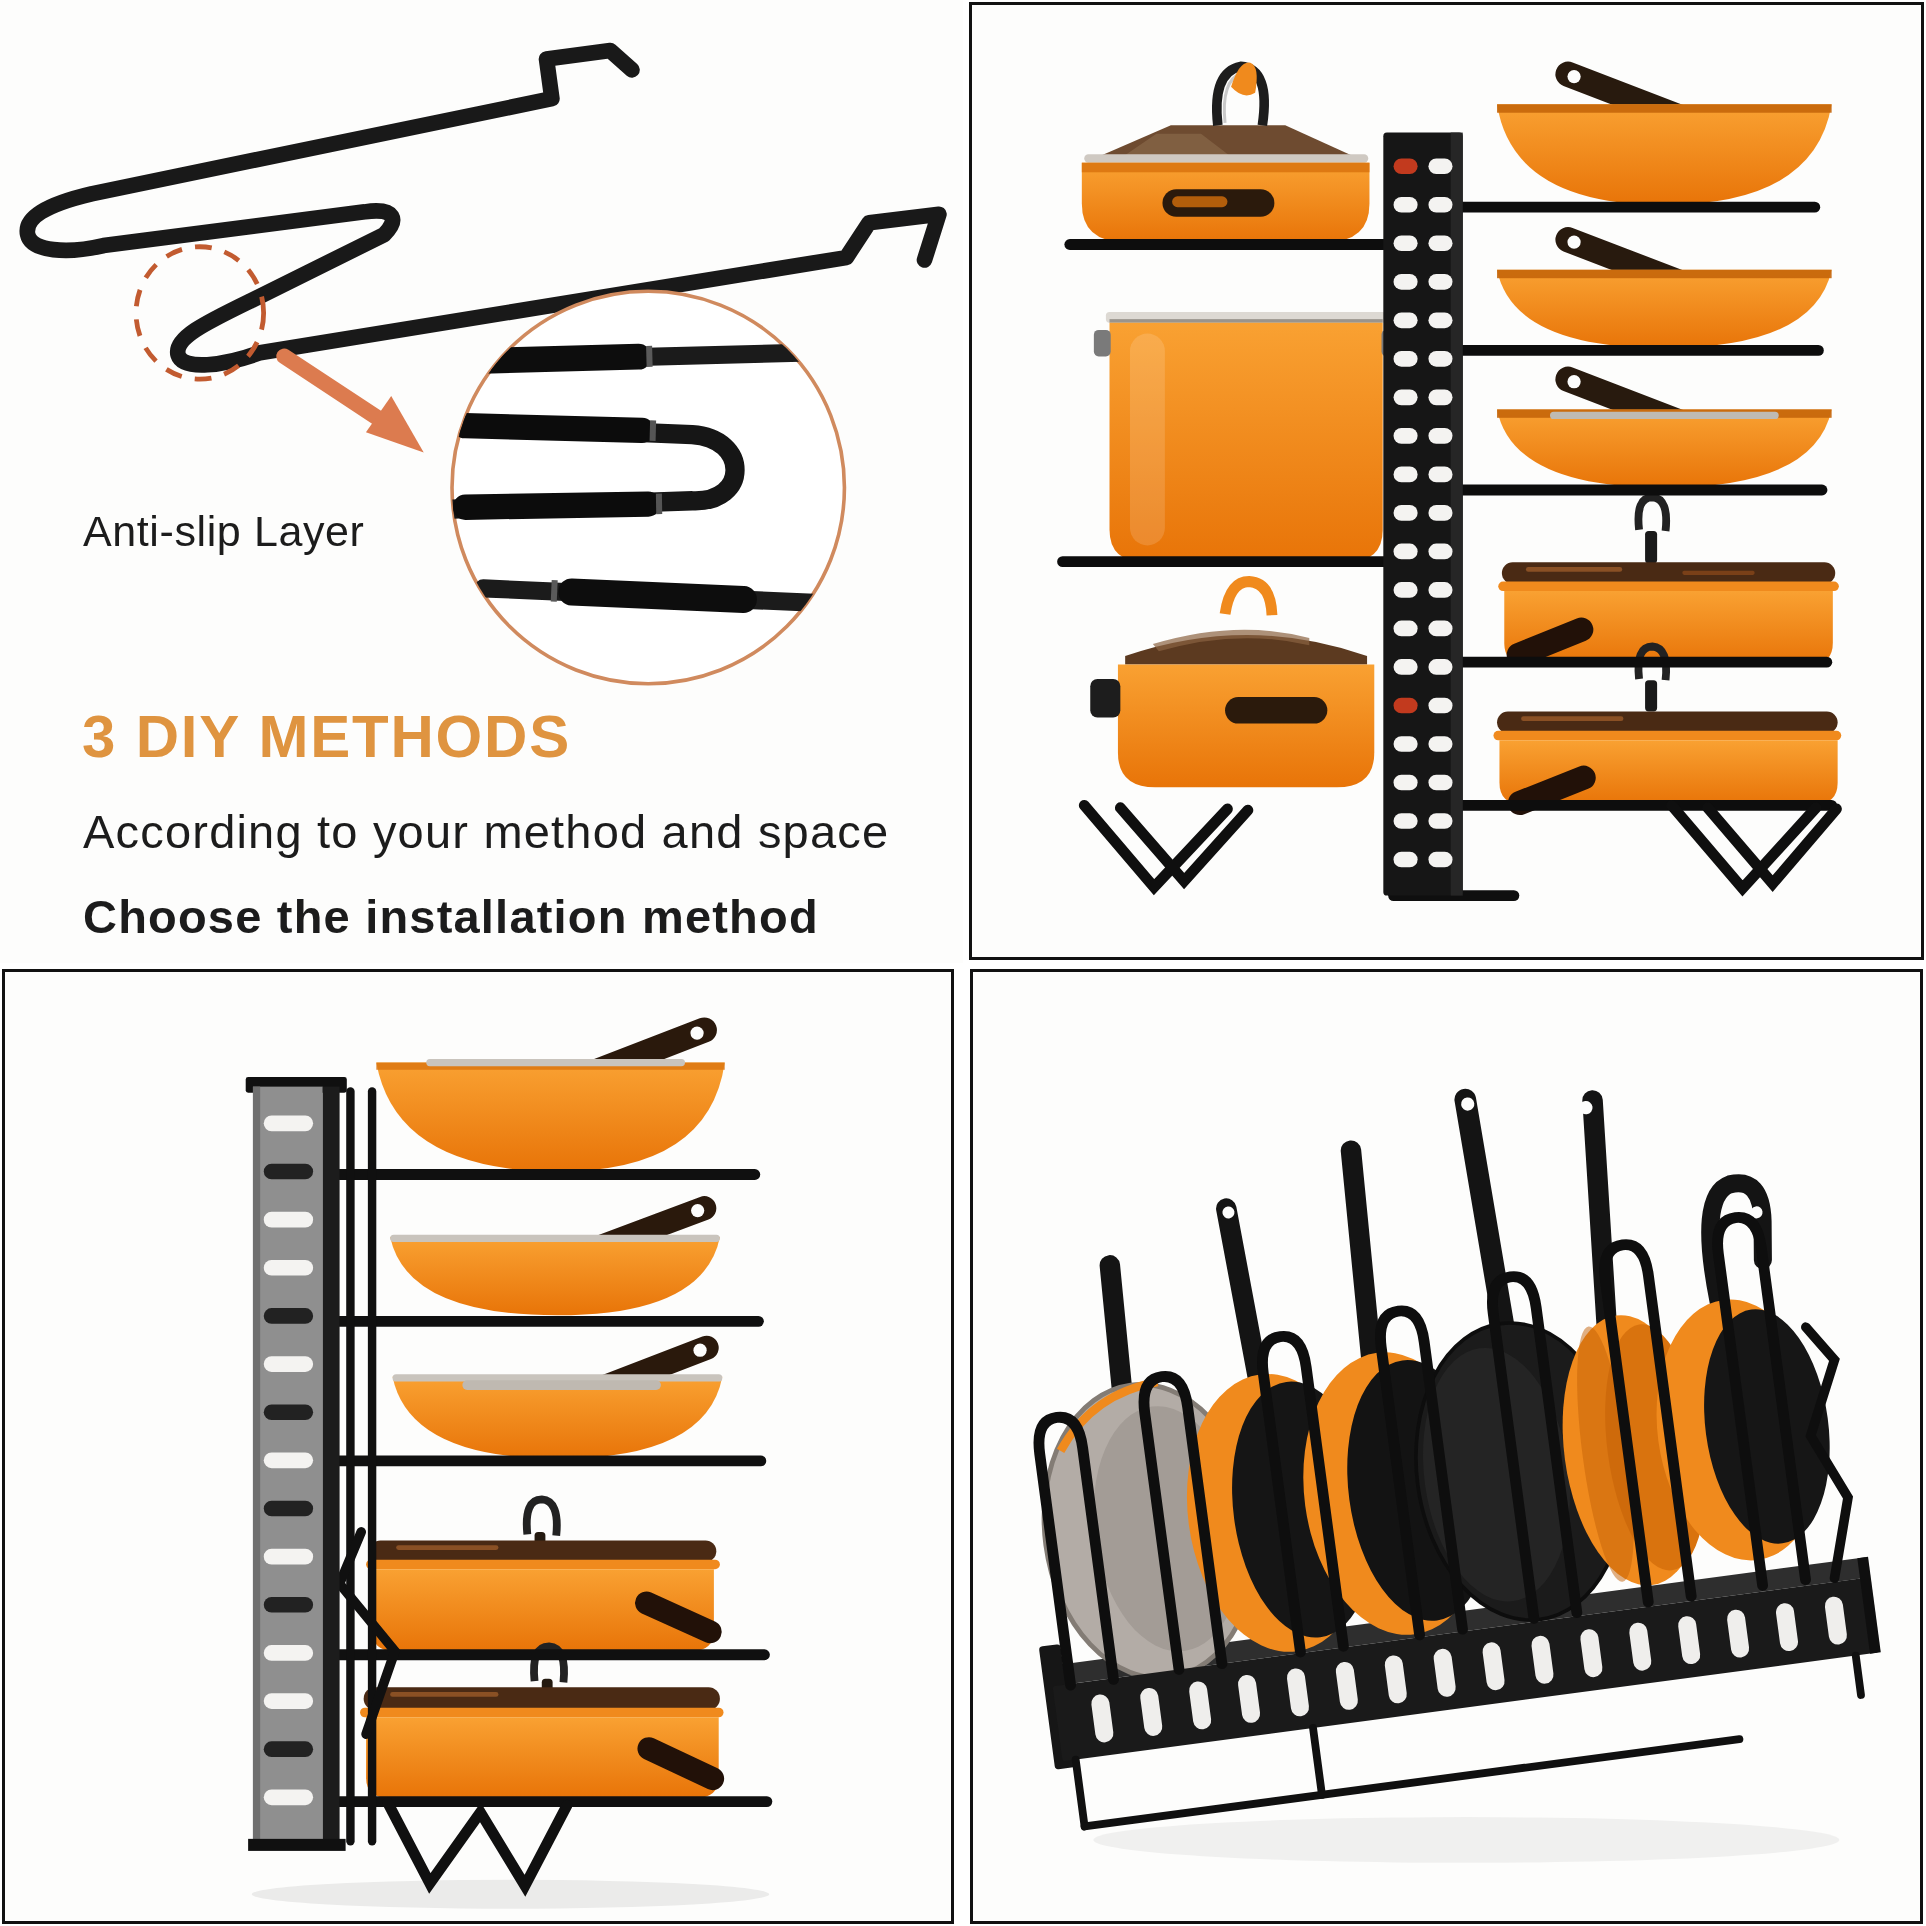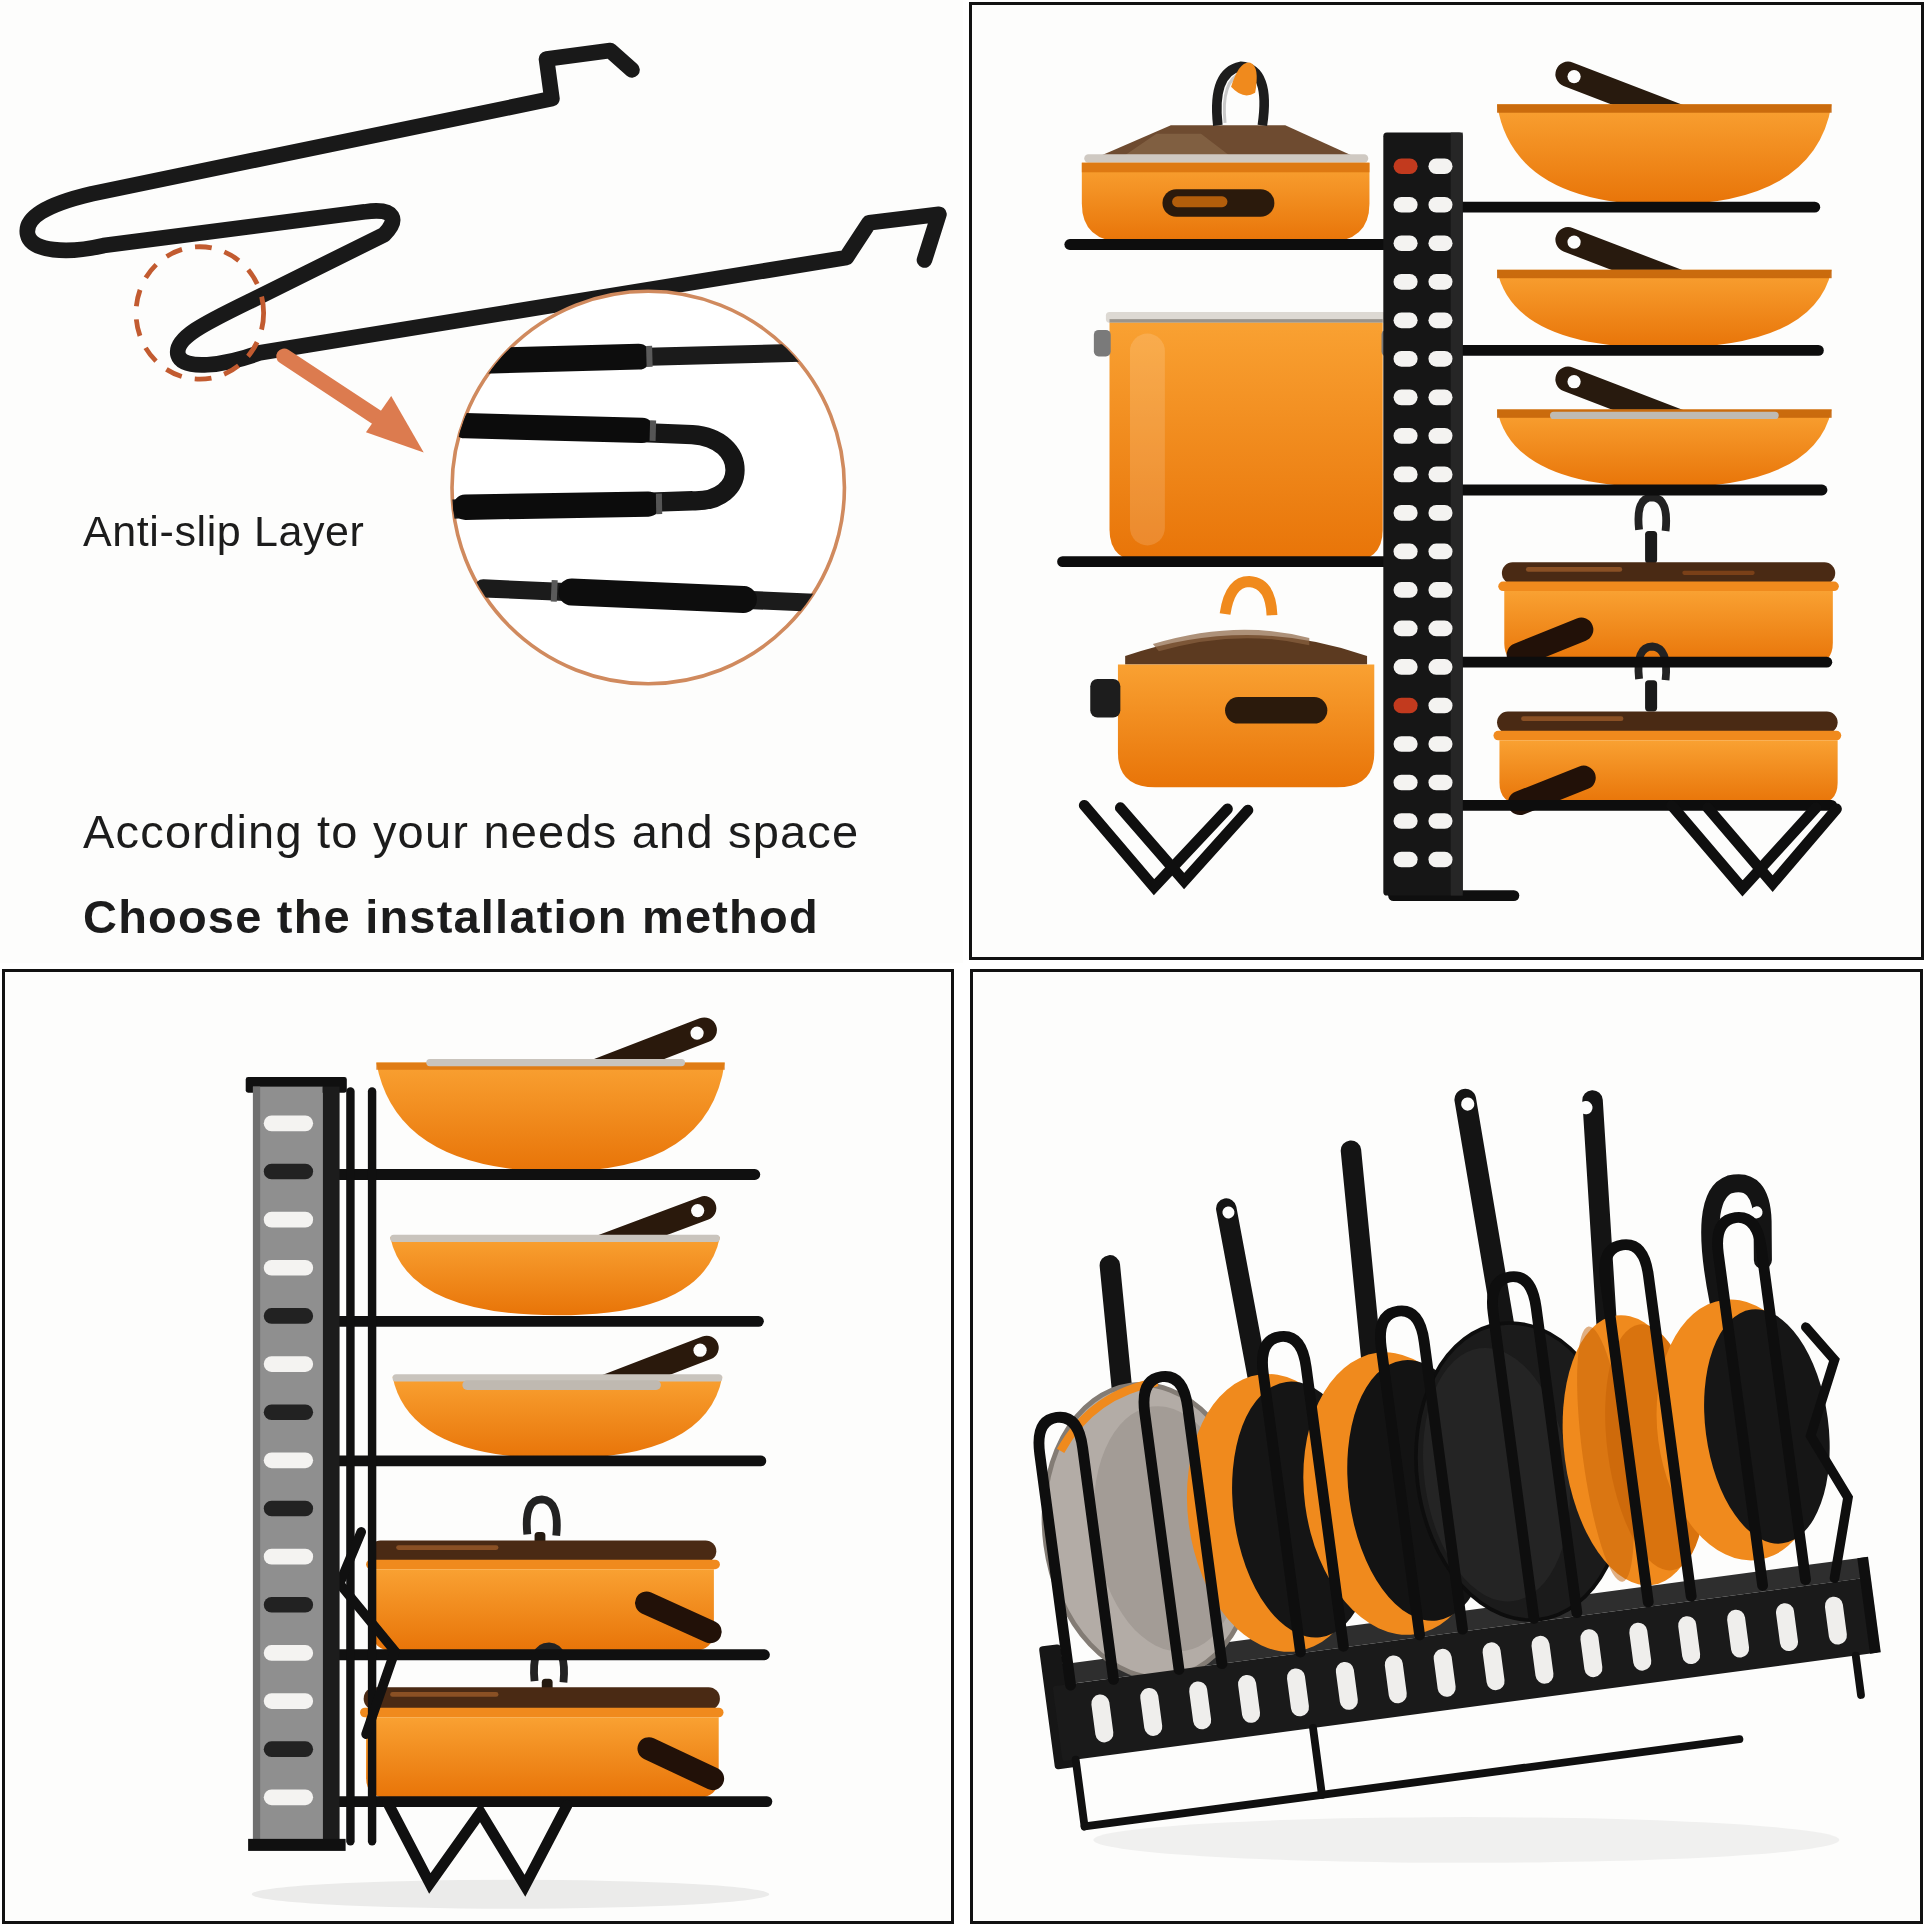--- a/index.html
+++ b/index.html
@@ -86,21 +86,22 @@
           <g transform="rotate(2.5 790 975)">
             <rect x="788" y="962" width="580" height="30" rx="15" fill="#1b1b1b"></rect>
             <rect x="928" y="954" width="330" height="45" rx="22" fill="#0d0d0d"></rect>
             <rect x="916" y="958" width="10" height="36" fill="#5a5a5a"></rect>
           </g>
         </g>
       </g>
     </svg>
 
     <div class="tl-text" id="anti-slip-label">Anti-slip Layer</div>
-    <div class="tl-text" id="diy-line1">According to your needs and space</div>
+    <div class="tl-text" id="diy-heading">3 DIY METHODS</div>
+    <div class="tl-text" id="diy-line1">According to your method and space</div>
     <div class="tl-text" id="diy-line2">Choose the installation method</div>
   </div>
 
   <div class="panel bordered" id="panel-tr">
     <svg viewBox="0 0 1576 1582">
       <defs>
         <linearGradient id="gpotTR" x1="0" y1="0" x2="0" y2="1">
           <stop offset="0" stop-color="#F9A132"></stop>
             <stop offset="1" stop-color="#E87408"></stop>
         </linearGradient>

